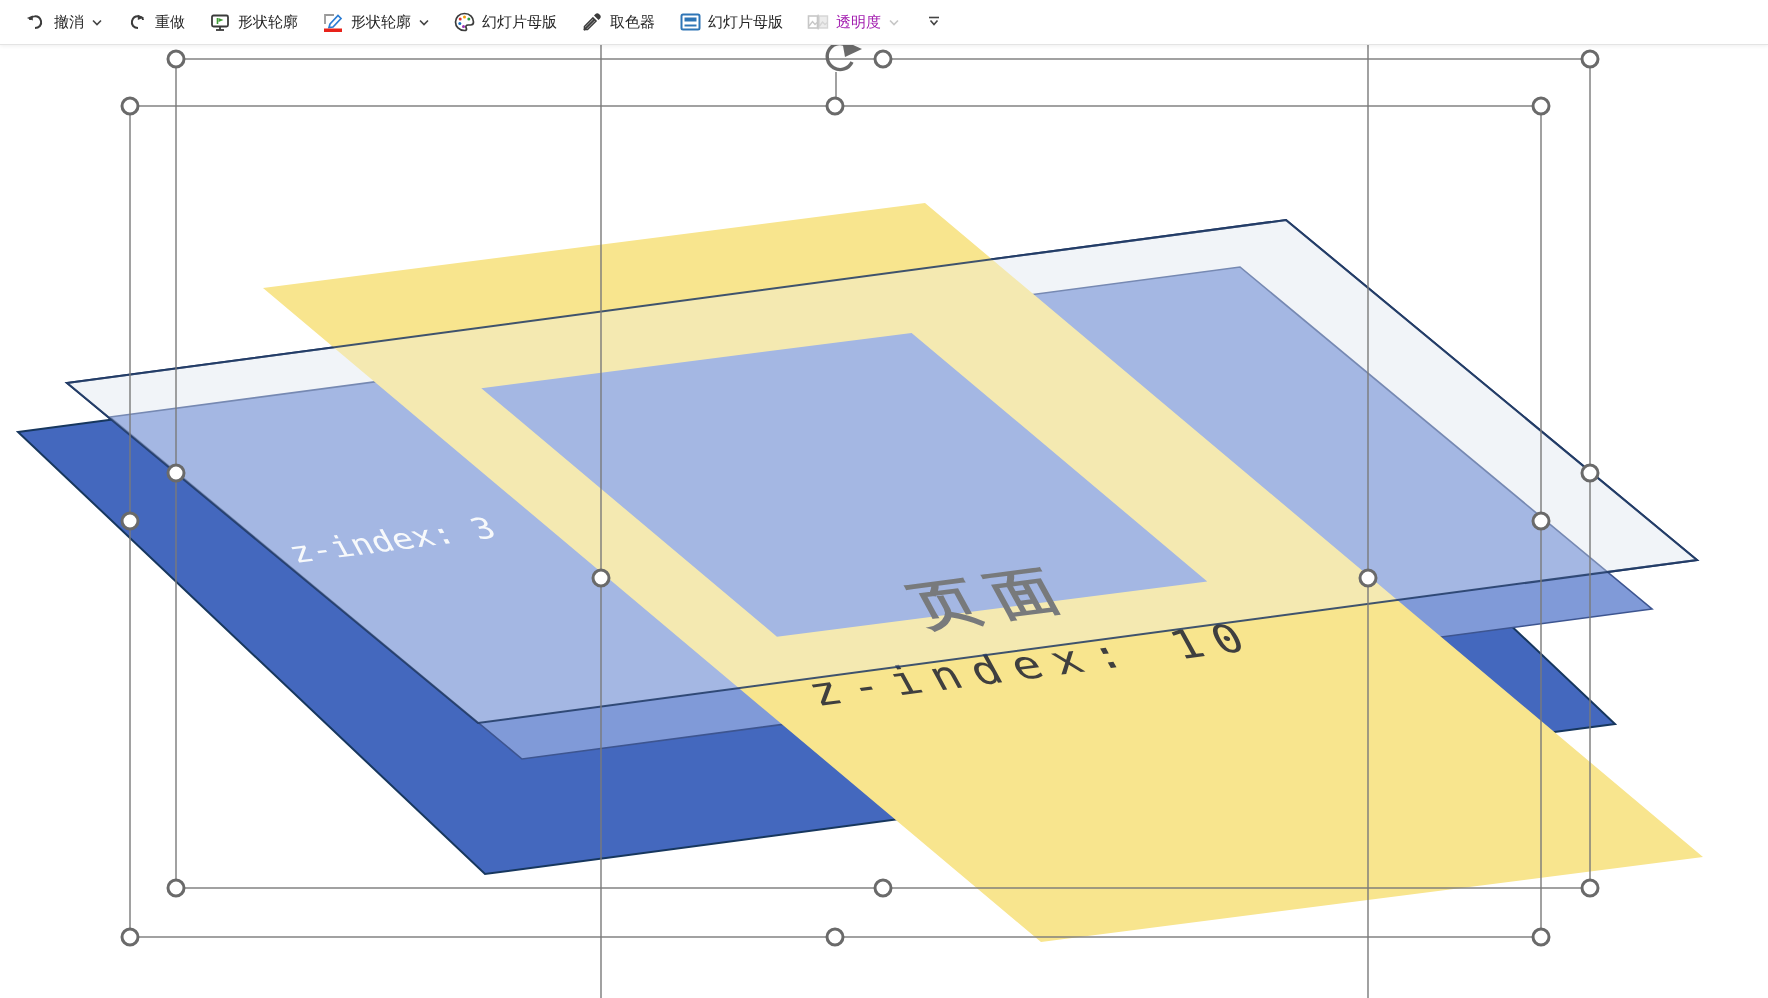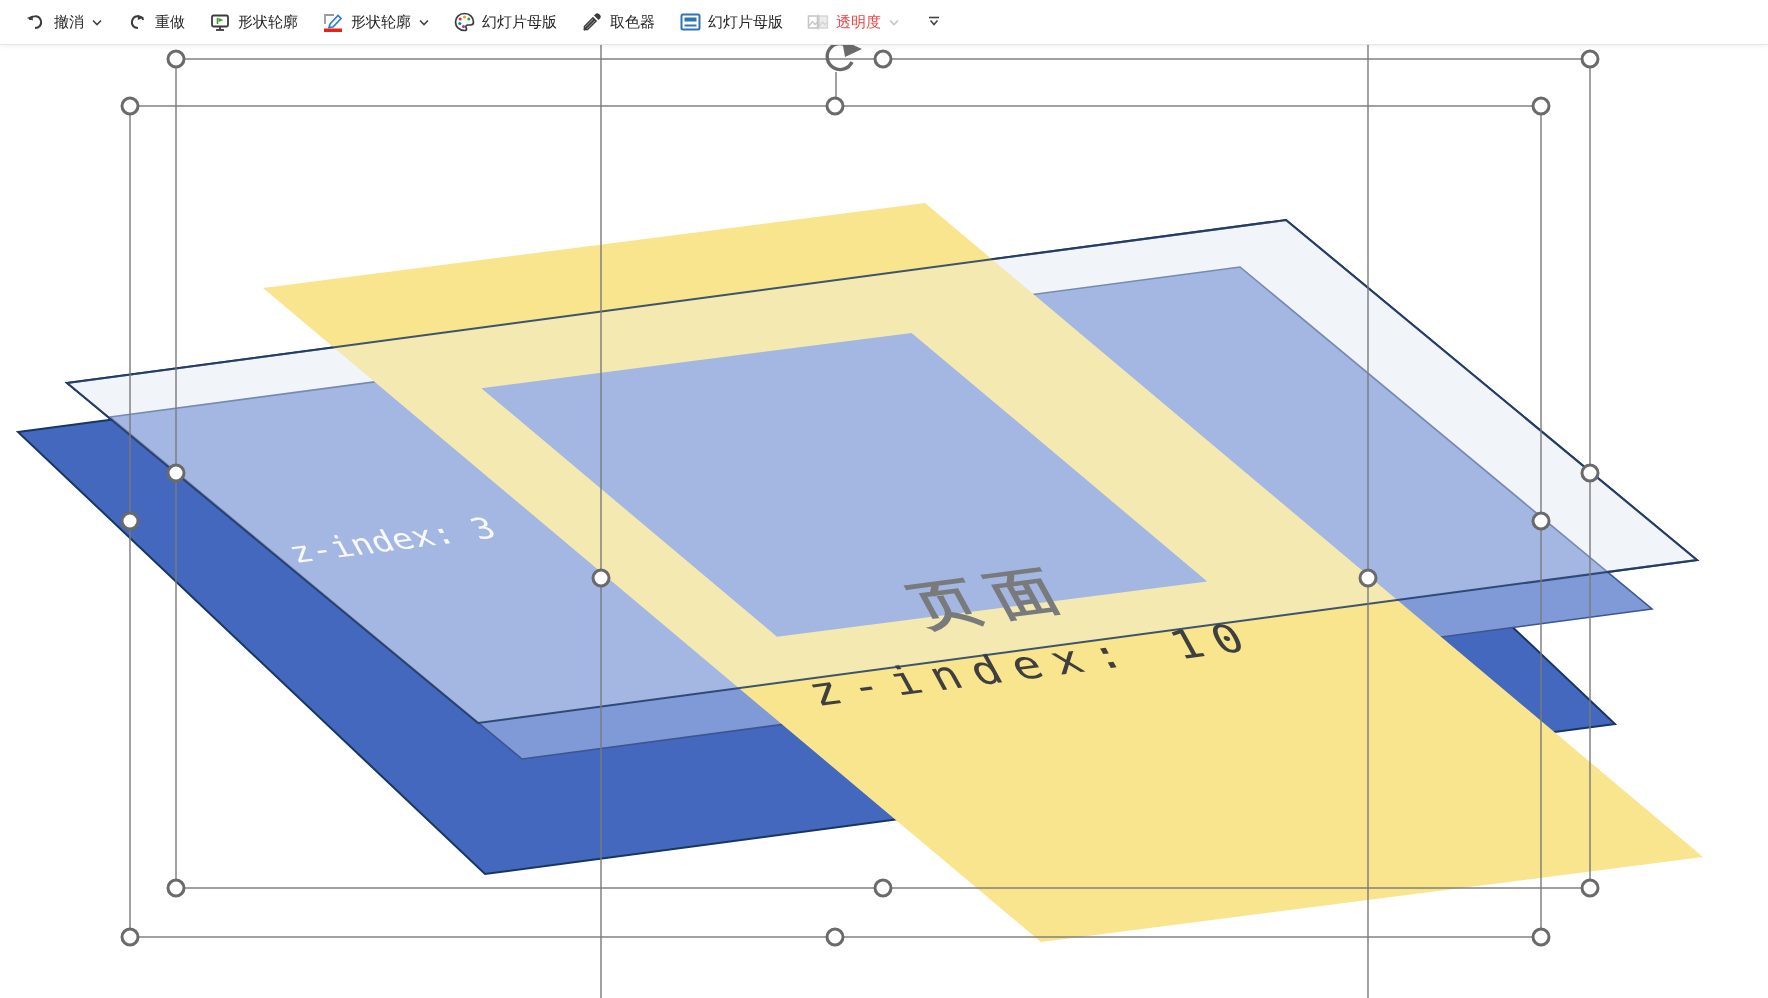--- a/index.html
+++ b/index.html
@@ -19,21 +19,21 @@
     position:absolute;top:0;left:0;right:0;height:44px;z-index:10;
     background:#ffffff;border-bottom:1px solid #e4e4e4;
     box-shadow:0 1px 4px rgba(0,0,0,.07);
     display:flex;align-items:center;padding-left:13px;
   }
   .titem{
     display:flex;align-items:center;gap:7px;height:34px;
     padding:0 12px;border-radius:4px;cursor:pointer;
     font-size:15px;color:#262626;white-space:nowrap;
   }
-  .titem.disabled{color:#ef4444;cursor:default;}
+  .titem.disabled{color:#a21caf;cursor:default;}
   .ticon{display:inline-flex;align-items:center;justify-content:center;width:22px;height:22px;}
   .chev{display:inline-flex;margin-left:1px;}
   .overflow-btn{margin-left:8px;padding:0 8px;height:34px;display:flex;align-items:center;cursor:pointer;}
 </style>
 </head>
 <body>
 
 <svg id="scene" width="1768" height="998" viewBox="0 0 1768 998">
 
   <polygon points="67,383 1286,220 1697,560 478,723" stroke="#1f3864" stroke-width="2" fill="#f3f5f8"></polygon>

